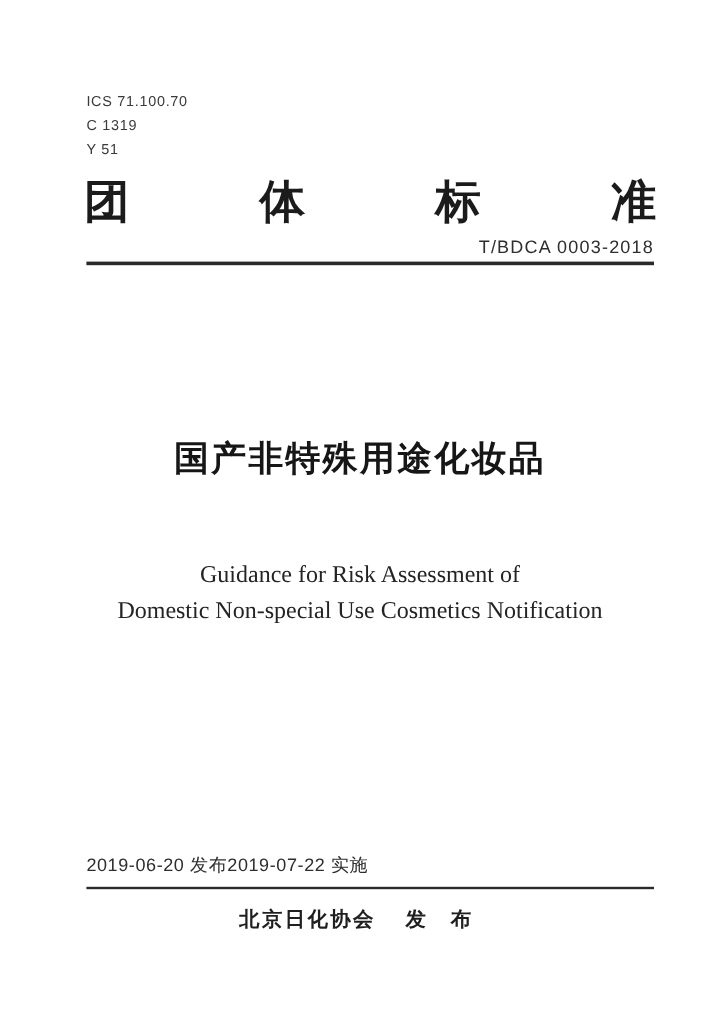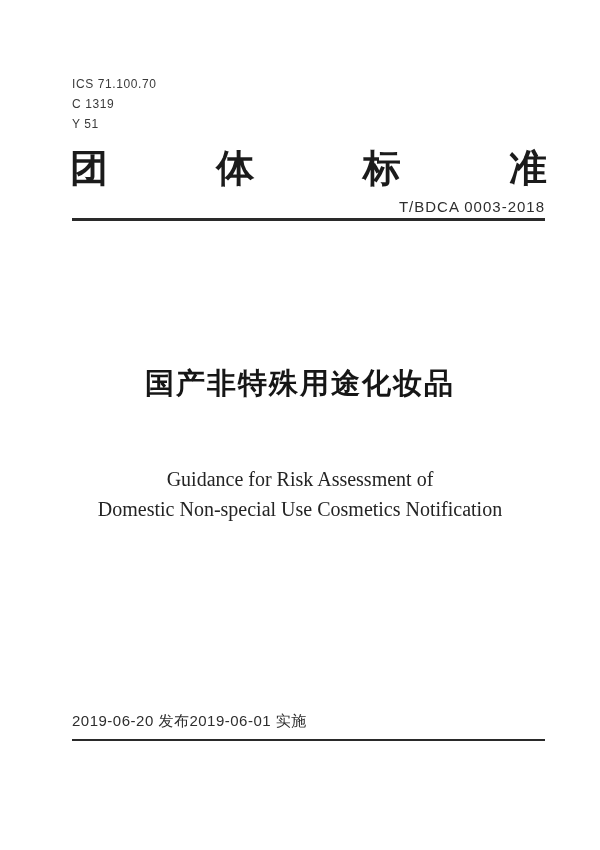--- a/index.html
+++ b/index.html
@@ -145,19 +145,23 @@
     <div>国产非特殊用途化妆品</div>
   </div>
 
   <div class="en-title">
     <div>Guidance for Risk Assessment of</div>
     <div>Domestic Non-special Use Cosmetics Notification</div>
   </div>
 
   <div class="dates">
     <span>2019-06-20 发布</span>
-    <span>2019-06-01 实施</span>
+    <span>2019-07-22 实施</span>
   </div>
 
   <div class="rule rule-bottom"></div>
 
+  <div class="publisher">
+    <span>北京日化协会</span>
+    <span class="publish-label">发 布</span>
+  </div>
 
 </div>
 
 </body></html>

